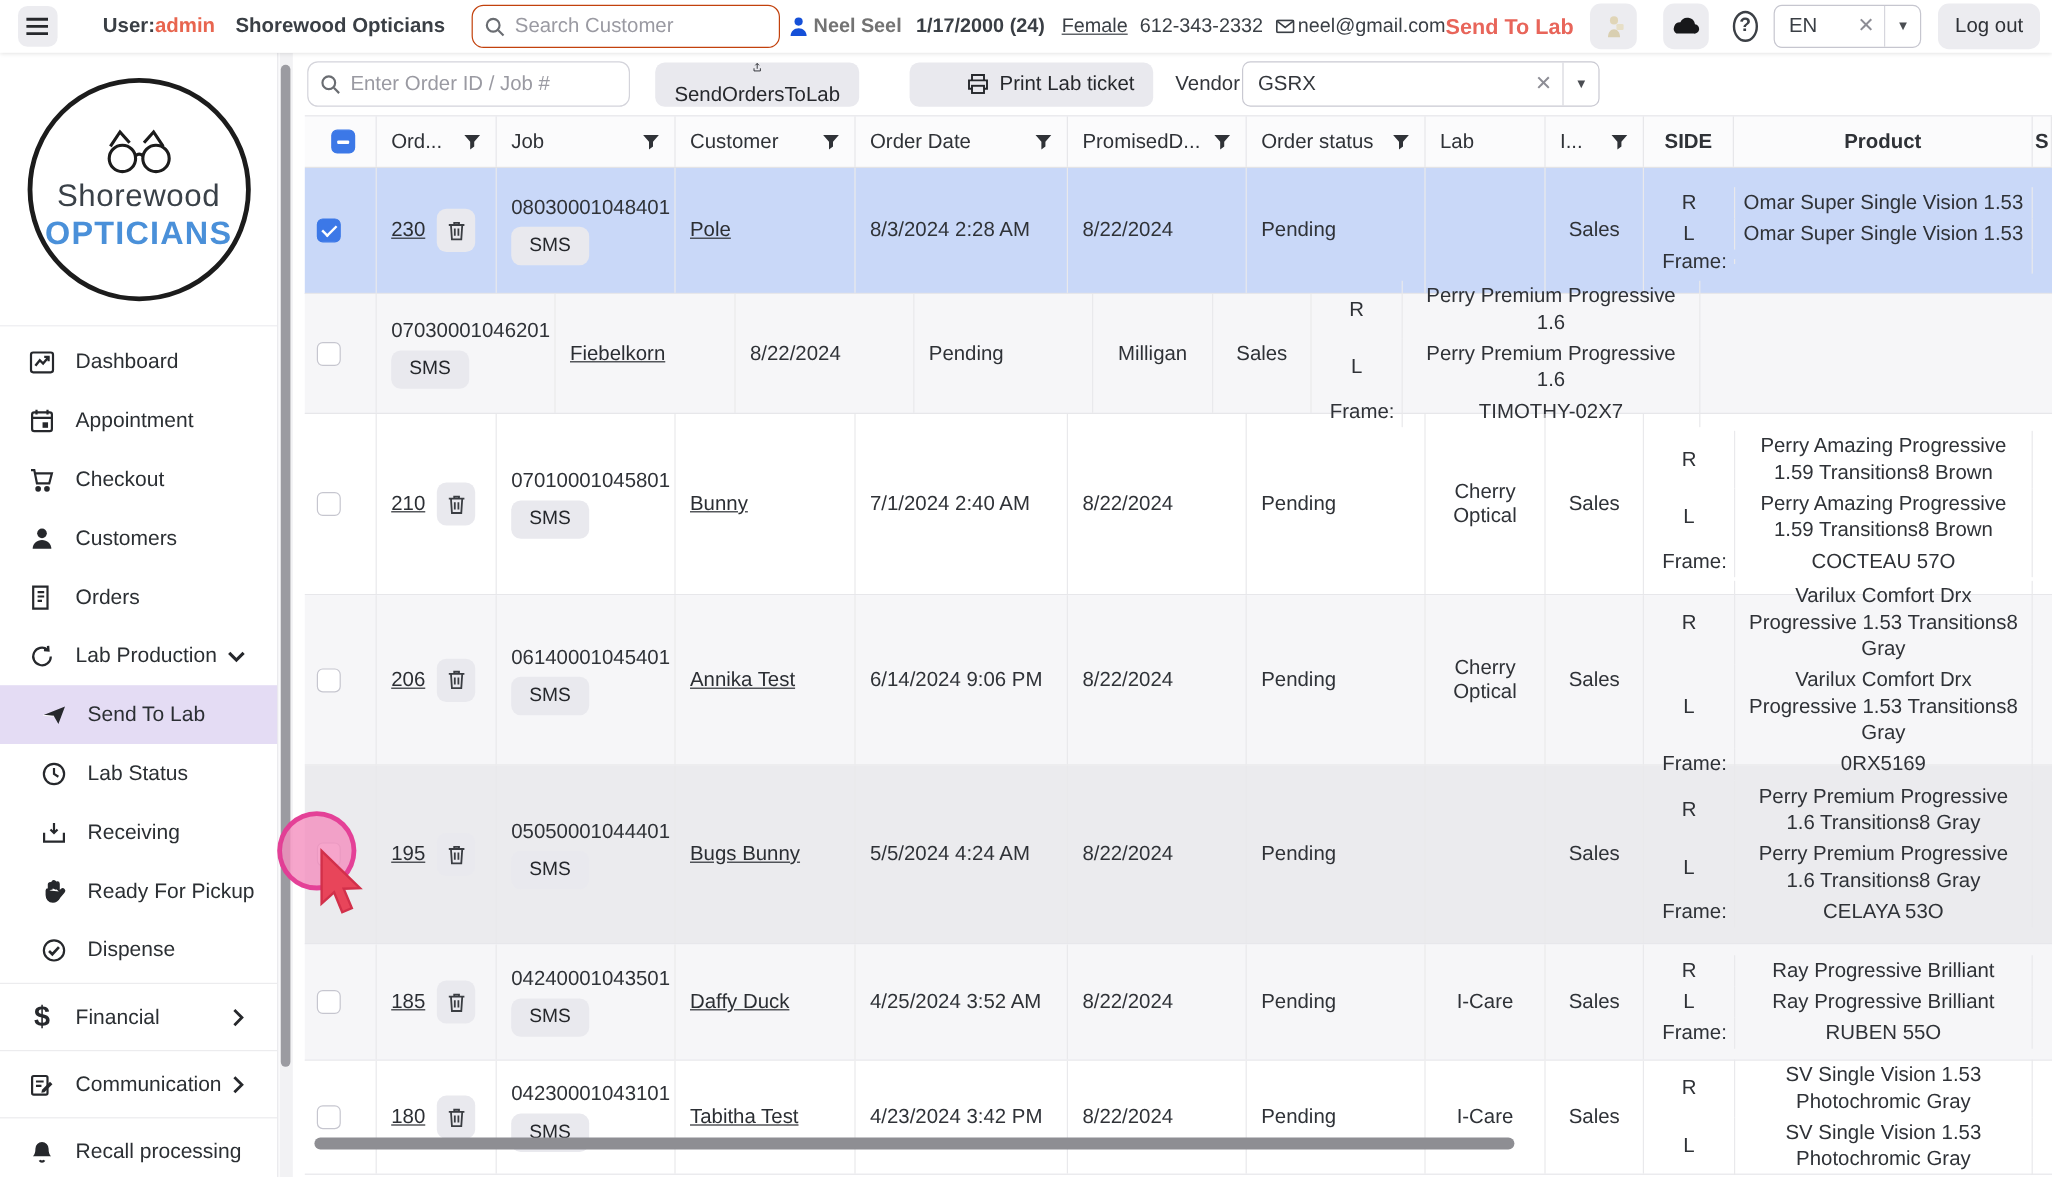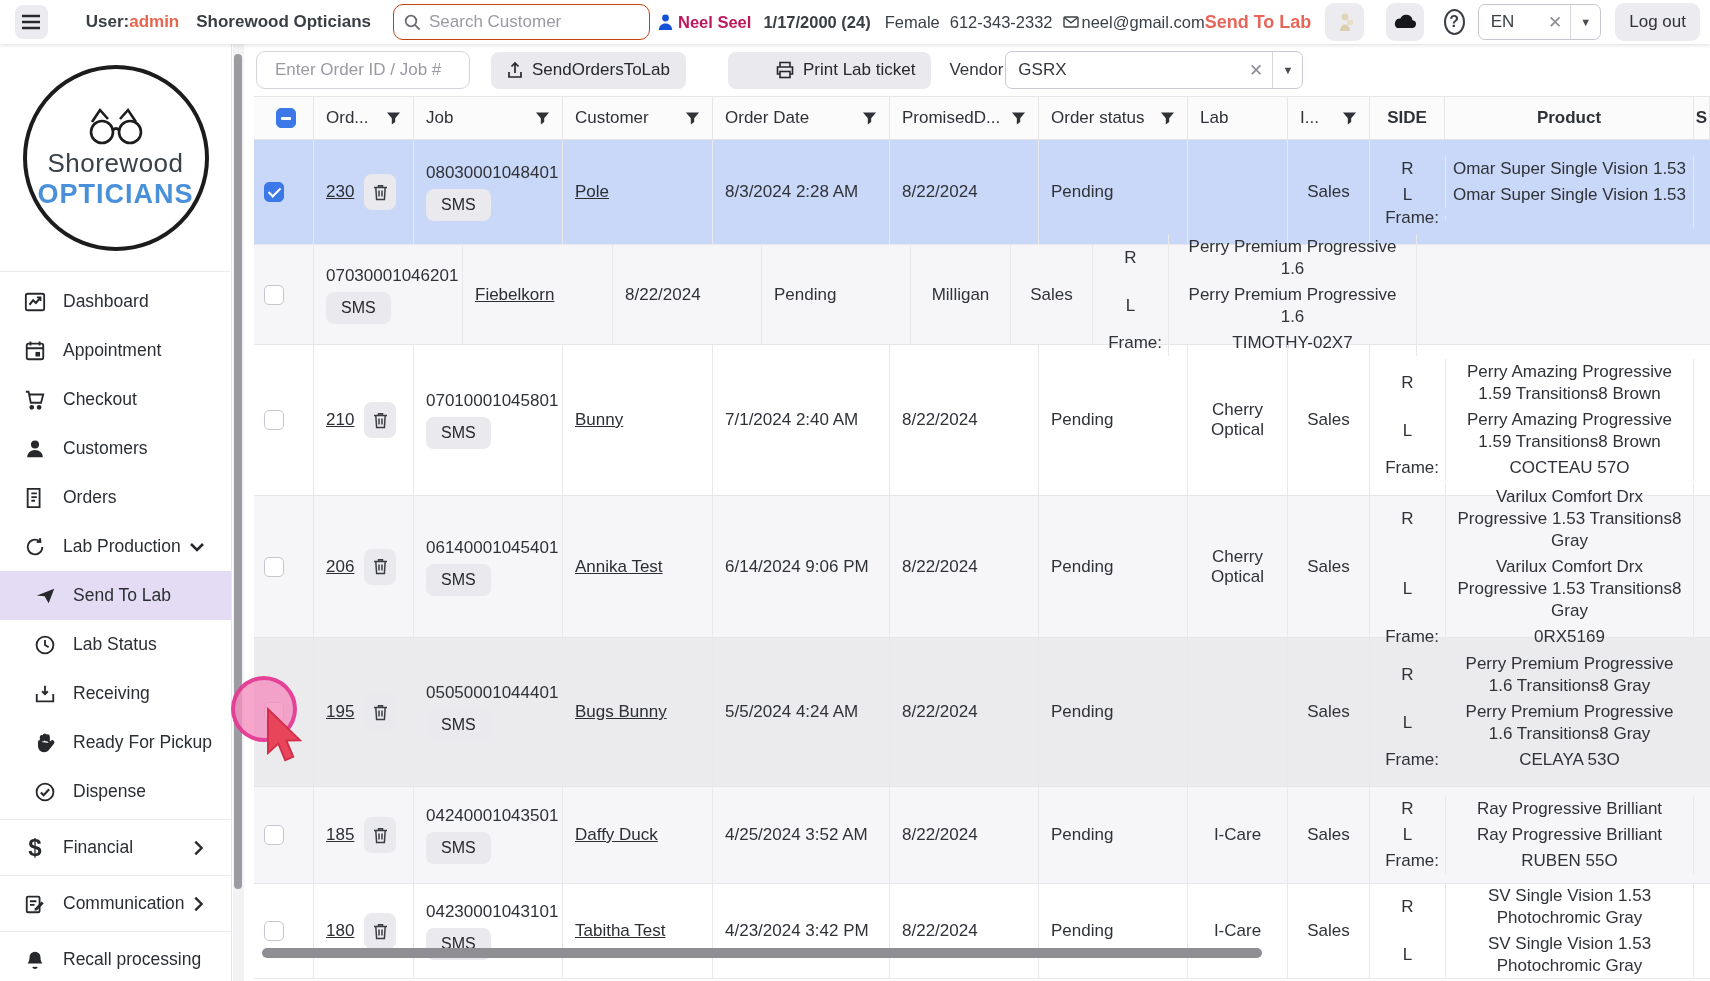--- a/index.html
+++ b/index.html
@@ -15,23 +15,23 @@
   .hamburger svg { stroke:#26282c; }
   .user-chunk { margin-left:38px; font-size:17px; font-weight:bold; color:#3a3f45; white-space:nowrap; }
   .user-chunk .uname { color:#e8654f; }
   .company { margin-left:17px; font-size:17px; font-weight:bold; color:#3a3f45; white-space:nowrap; }
   .cust-search { margin-left:22px; width:268px; height:36px; border:1px solid #c2410c; border-radius:10px;
     display:flex; align-items:center; padding:0 10px; background:#fff; }
   .cust-search input { border:none; outline:none; font-size:17px; margin-left:8px; width:210px; color:#33363b;
     font-family:inherit; background:transparent; }
   .cust-search input::placeholder { color:#9a9aa2; }
   .patient { display:flex; align-items:center; margin-left:8px; white-space:nowrap; font-size:16.5px; color:#3a3f45; }
-  .patient .pname { color:#be185d; font-weight:bold; margin-left:5px; }
+  .patient .pname { color:#737373; font-weight:bold; margin-left:5px; }
   .patient .dob { font-weight:bold; margin-left:12px; }
-  .patient .sex { margin-left:14px; }
+  .patient .sex { margin-left:14px;text-decoration:underline; }
   .patient .phone { margin-left:10px; }
   .patient .email { margin-left:10px; display:flex; align-items:center; gap:3px; }
   .flash { margin-left:auto; font-size:18px; font-weight:bold; color:#e8655a; white-space:nowrap; }
   .tb-btn { height:38px; border-radius:9px; background:#ececf0; display:flex; align-items:center;
     justify-content:center; cursor:pointer; }
   .tb-courier { width:50px; margin-left:14px; }
   .tb-cloud  { width:48px; margin-left:22px; }
   .help-icn { margin-left:20px; width:26px; height:26px; border:2px solid #3c4046; border-radius:50%;
     display:flex; align-items:center; justify-content:center; font-size:16px; font-weight:bold; color:#3c4046; cursor:pointer; }
   .lang-box { margin-left:13px; width:158px; height:36px; border:1px solid #c6c6cf; border-radius:7px;
@@ -61,28 +61,28 @@
   .m-item.sel { background:#e4dcf4; }
   .m-item .chev { position:absolute; right:24px; color:#26282c; display:flex; }
   .m-div { height:1px; background:#ececee; margin:3px 0; }
 
   
   .vscroll { position:absolute; left:233px; top:44px; width:11px; bottom:0; background:#f2f2f4; z-index:5; }
   .vscroll .thumb { position:absolute; left:1px; top:10px; width:8px; height:835px; background:#9b9ba1; border-radius:4px; }
   .content { position:absolute; left:244px; top:44px; right:0; bottom:0; background:#fff; overflow:hidden; }
 
   .ctoolbar { height:52px; display:flex; align-items:center; padding-left:12px; }
-  .order-search { width:214px; height:38px; border:1px solid #d4d4db; border-radius:9px; display:flex;
+  .order-search { width:269px; height:38px; border:1px solid #d4d4db; border-radius:9px; display:flex;
     align-items:center; padding:12px 10px; background:#fff; }
   .order-search input { border:none; outline:none; font-size:17px; margin-left:8px; width:215px;
     color:#33363b; font-family:inherit; background:transparent; }
   .order-search input::placeholder { color:#9a9aa2; }
   .c-btn { height:37px; background:#e9e9ee; border-radius:8px; display:flex; align-items:center; gap:9px;
     padding:0 16px; font-size:17px; color:#26282c; cursor:pointer; white-space:nowrap; }
-  .btn-send { margin-left:21px; }
+  .btn-send { margin-left:21px;flex-direction:column; }
   .btn-print { margin-left:42px;padding-left:48px; }
   .vendor-lbl { margin-left:18px; font-size:17px; color:#33363b; }
   .vendor-box { margin-left:2px; width:298px; height:38px; border:1px solid #c9c9d2; border-radius:7px;
     background:#fff; display:flex; align-items:center; overflow:hidden; }
   .vendor-box .vval { font-size:17px; color:#33363b; margin-left:12px; flex:1; }
   .vendor-box .vclear { color:#8d8d95; font-size:17px; padding:0 9px; cursor:pointer; }
   .vendor-box .varrow { width:30px; height:38px; border-left:1px solid #d6d6dd; display:flex;
     align-items:center; justify-content:center; color:#4a4d52; font-size:11px; cursor:pointer; }
 
   

